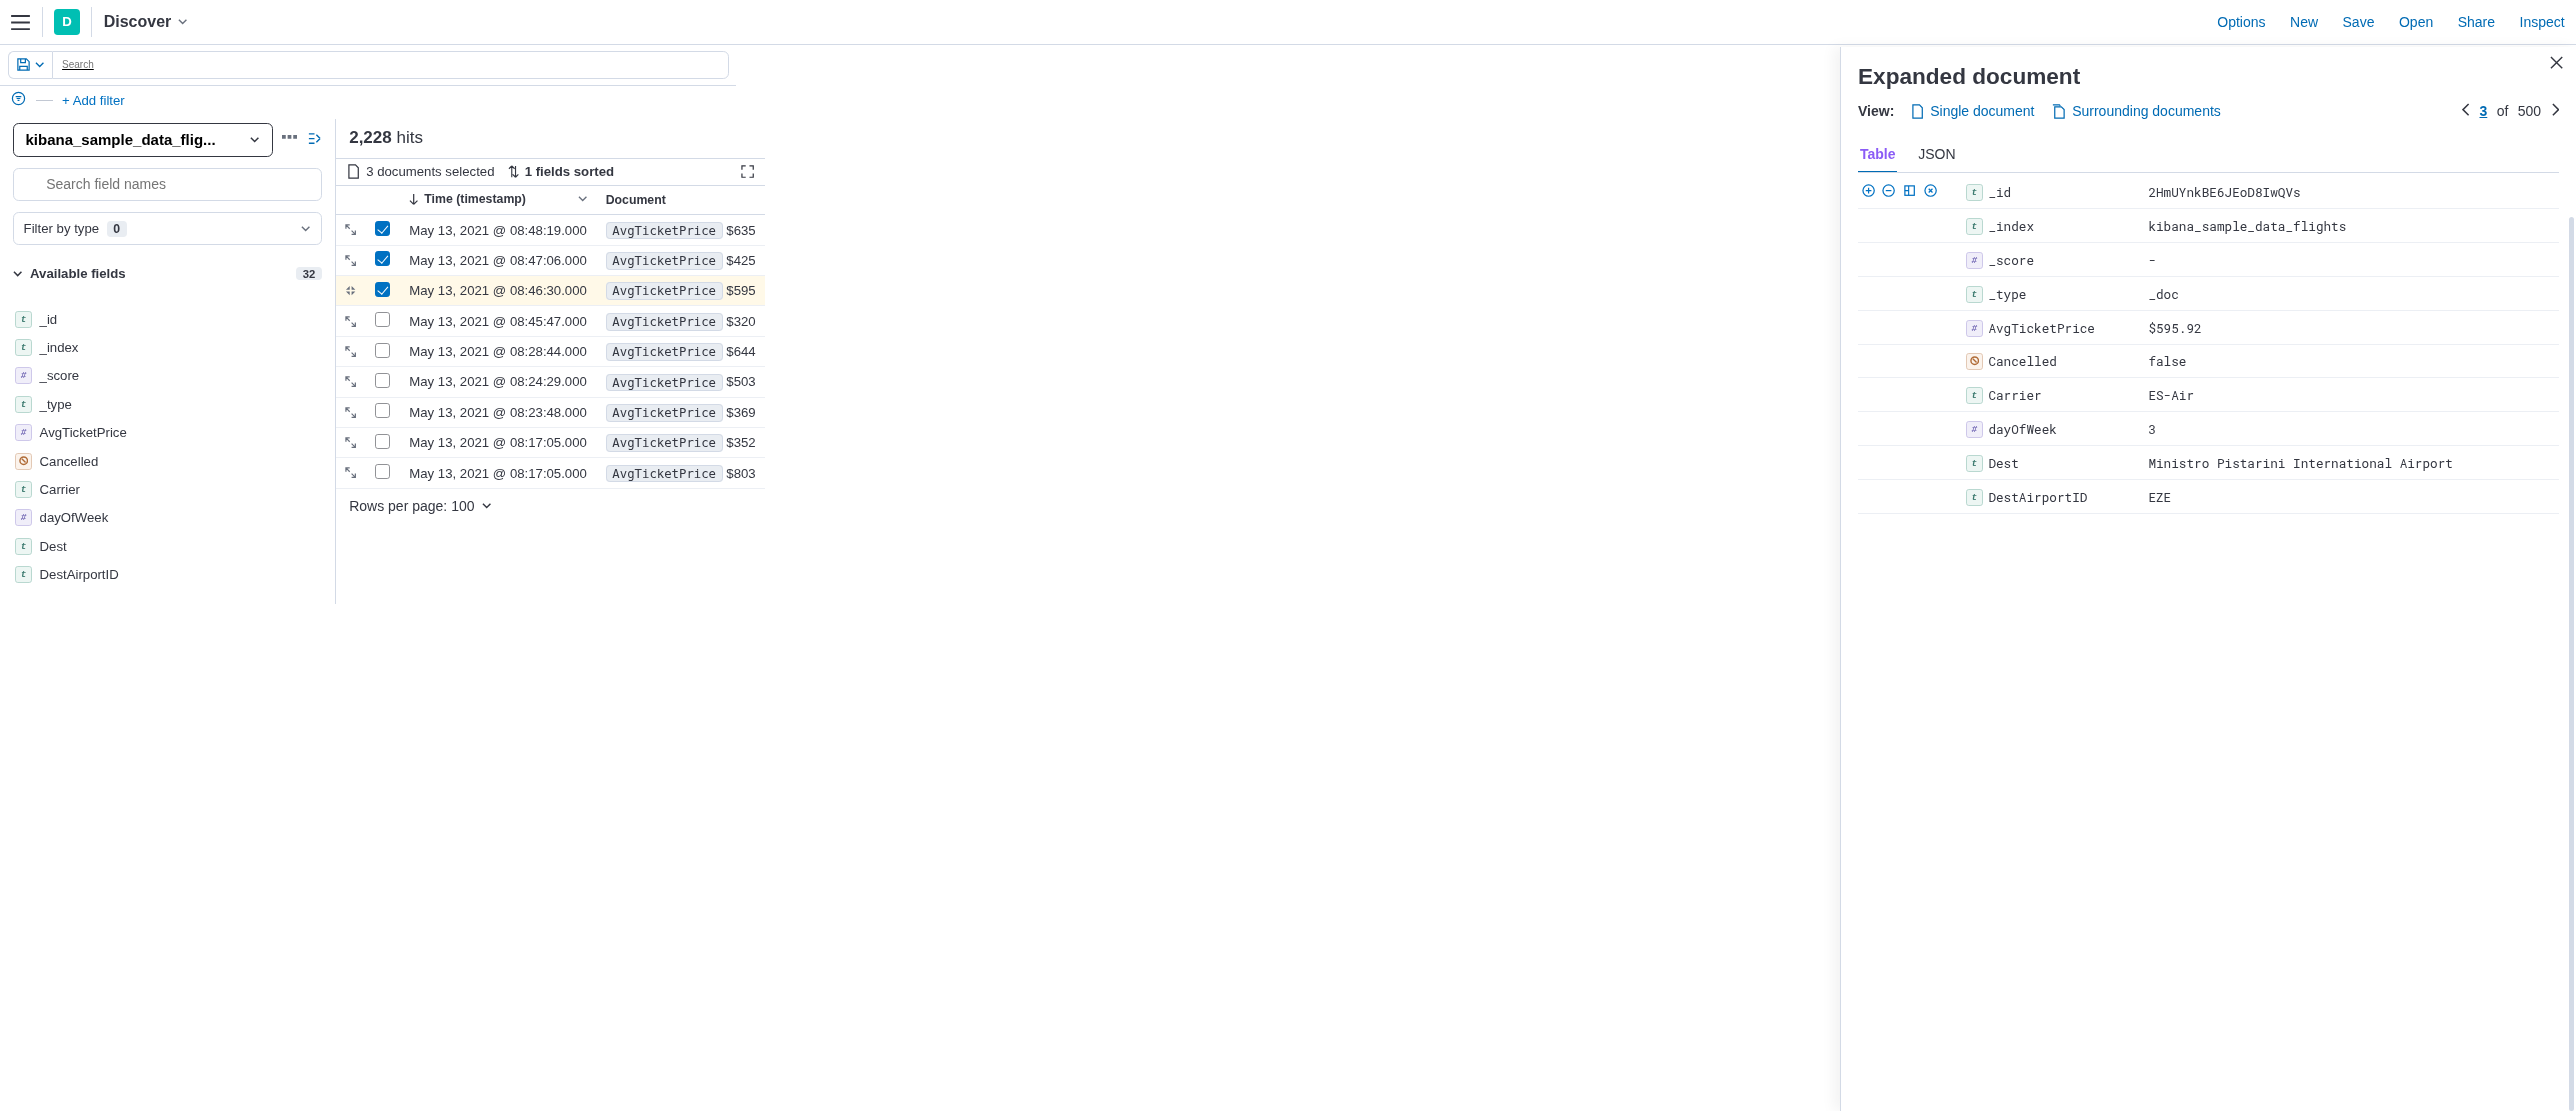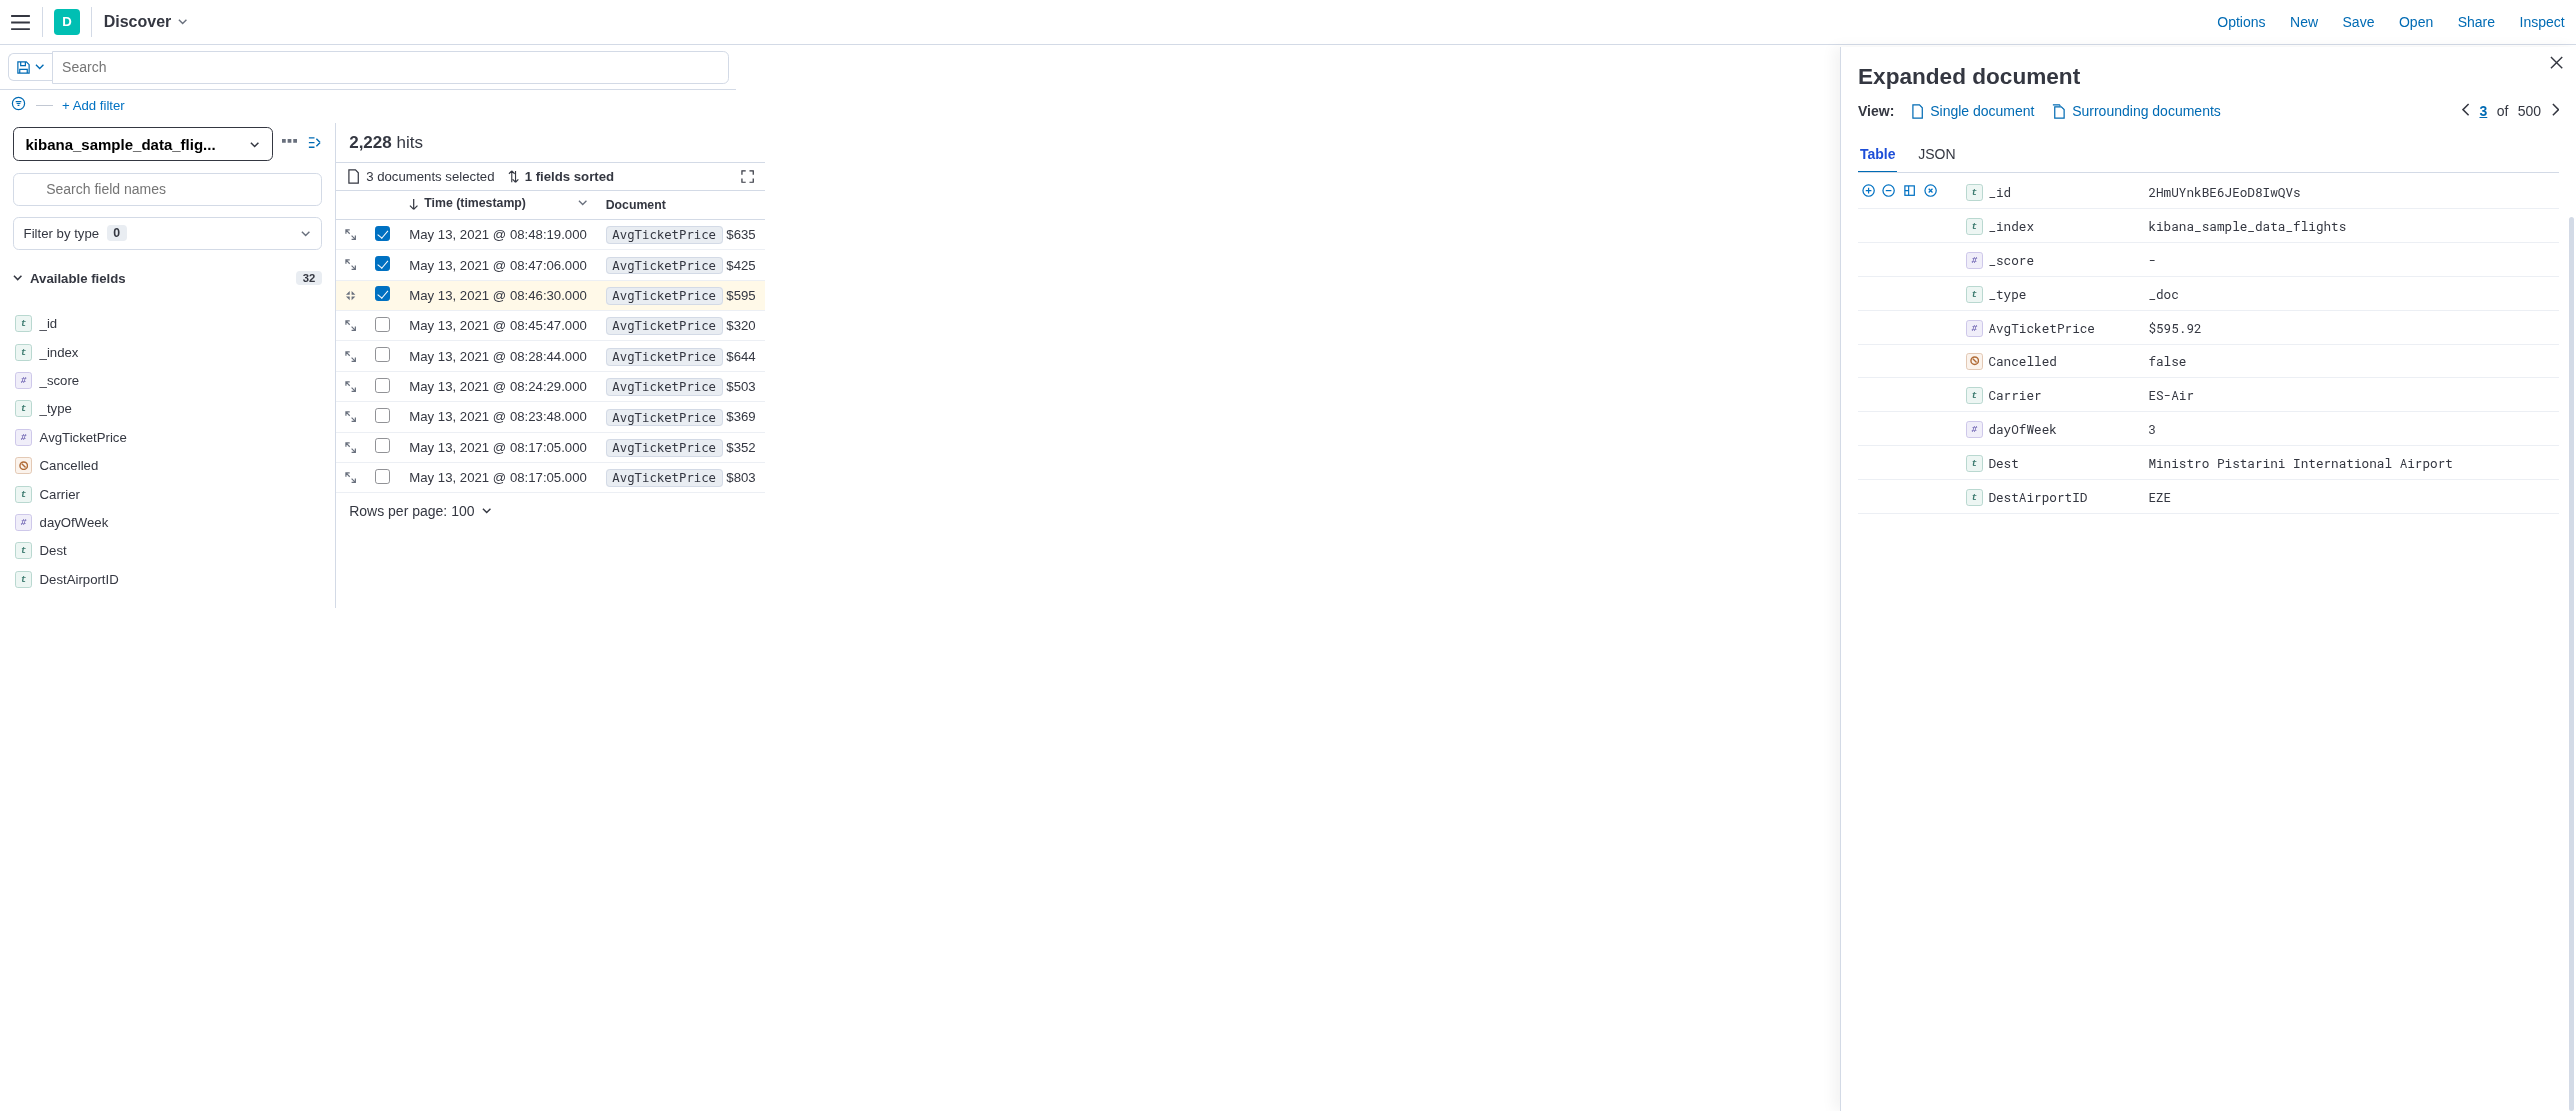--- a/index.html
+++ b/index.html
@@ -40,21 +40,21 @@
   width:736px;
 }
 .save-query-btn {
   display:flex; align-items:center; gap:3.8px;
   border:0.9px solid #d3dae6; border-right:none;
   padding:5.7px 7.5px; border-radius:5.7px 0 0 5.7px;
   color:#006bb4; background:#fff;
 }
 .search-input {
   flex:1; border:0.9px solid #d3dae6; border-radius:0 5.7px 5.7px 0;
-  padding:7.5px 9.4px; font-size:14px; outline:none;
+  padding:7.5px 9.4px; font-size:10px; outline:none;text-decoration:underline;
 }
 
 
 .filter-row {
   display:flex; align-items:center; gap:9.4px;
   padding:5.7px 11.3px 9.4px;
   width:736px;
 }
 .filter-funnel { color:#006bb4; }
 .filter-line { flex:0 0 17px; height:0.9px; background:#c2c8d3; }
@@ -166,21 +166,21 @@
   padding: 11.3px 17px 0 17px;
 }
 .flyout-close { position:absolute; top:9.4px; right:13.2px; cursor:pointer; color:#343741; }
 .flyout h2 { font-size:22.6px; font-weight:700; margin:5.7px 0 13.2px; }
 .view-row { display:flex; align-items:center; gap:17px; font-size:14px; margin-bottom:19px; }
 .view-row .lnk { color:#006bb4; display:flex; align-items:center; gap:5.7px; }
 .pager { margin-left:auto; display:flex; align-items:center; gap:9.4px; font-size:14px;}
 .pager .cur { color:#006bb4; font-weight:700; text-decoration:underline; }
 .tabs { display:flex; gap:19px; border-bottom:0.9px solid #d3dae6; }
 .tabs .tab { padding:7.5px 1.9px 9.4px; font-size:14px; color:#343741; }
-.tabs .tab.active { color:#1d4ed8; font-weight:600; border-bottom:1.9px solid #006bb4; }
+.tabs .tab.active { color:#8b5cf6; font-weight:600; border-bottom:1.9px solid #006bb4; }
 
 .doc-fields { margin-top:1.9px; }
 .doc-fields .frow {
   display:grid;
   grid-template-columns: 104px 22.6px 160px 1fr;
   align-items:center;
   padding:7.5px 3.8px;
   border-bottom:0.9px solid #eceff4;
   font-size:13.2px;
 }

